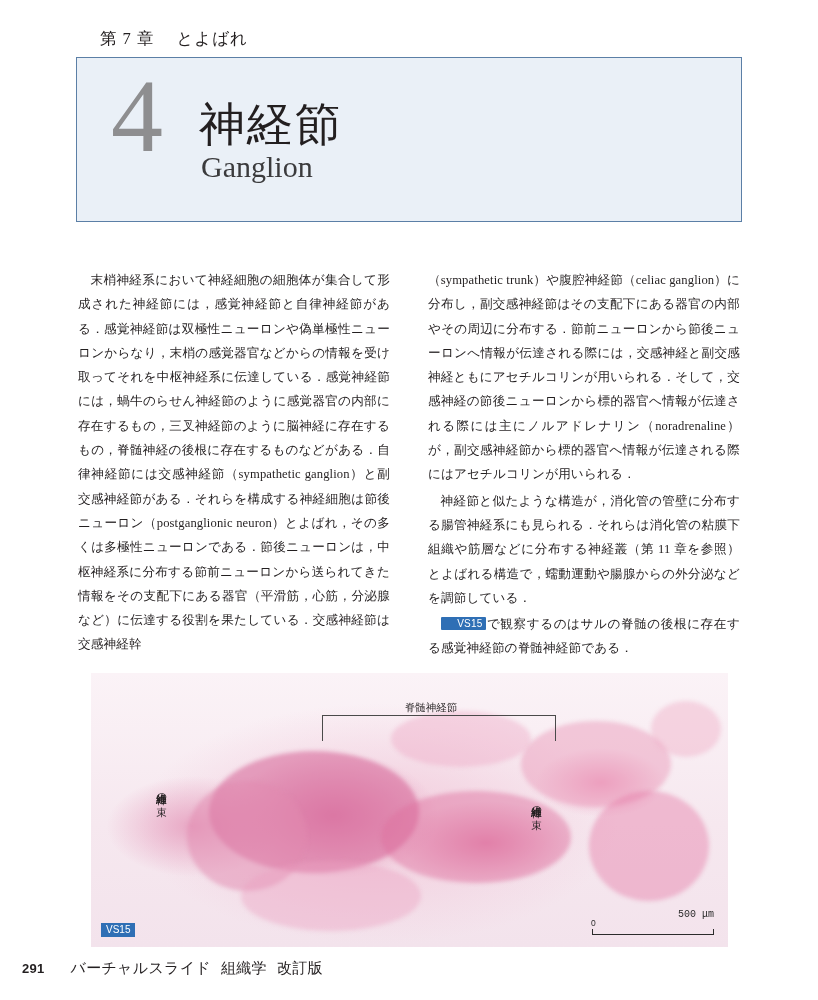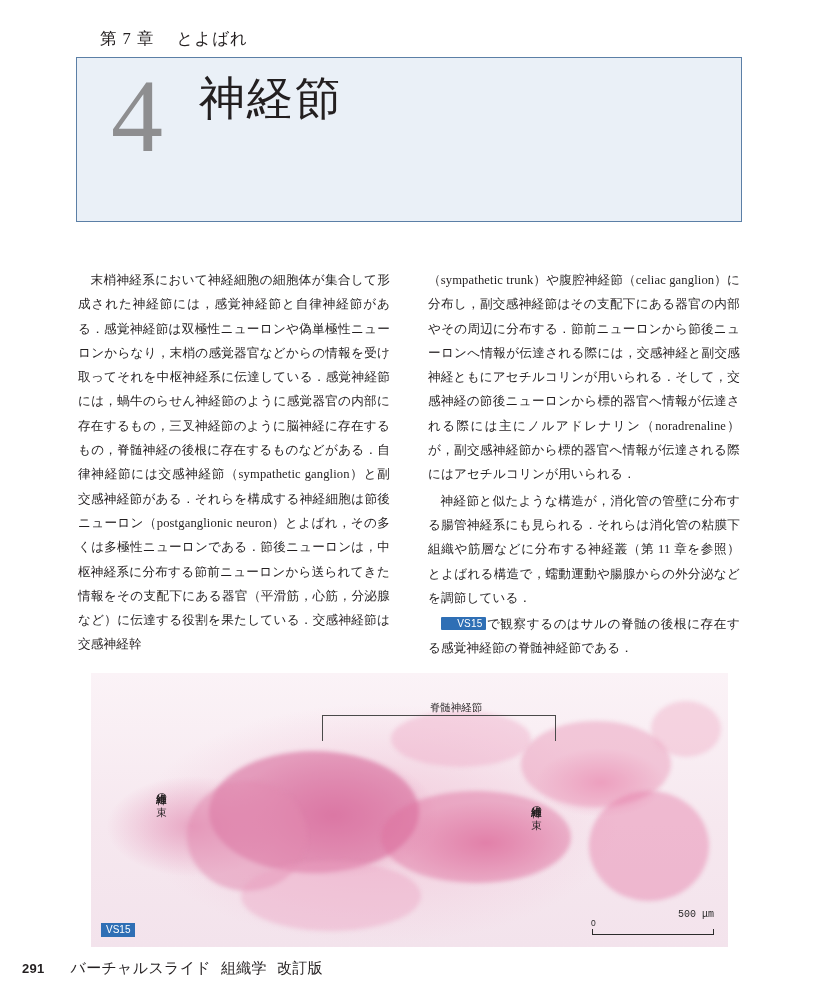--- a/index.html
+++ b/index.html
@@ -41,21 +41,21 @@
     left: 34px;
     top: 6px;
     font-size: 104px;
     line-height: 1;
     color: #8e8e90;
     font-family: "Liberation Serif", serif;
   }
   .title-jp {
     position: absolute;
     left: 122px;
-    top: 18px;
+    top: 44px;
     font-size: 46px;
     line-height: 1;
     letter-spacing: 0.04em;
     color: #231f20;
   }
   .title-en {
     position: absolute;
     left: 124px;
     top: 94px;
     font-size: 30px;
@@ -139,21 +139,21 @@
     left: 231px;
     top: 42px;
     width: 234px;
     height: 26px;
     border-top: 1.1px solid #4a4a4a;
     border-left: 1.1px solid #4a4a4a;
     border-right: 1.1px solid #4a4a4a;
   }
   .fig-label-top {
     position: absolute;
-    left: 248px;
+    left: 223px;
     top: 28px;
     width: 234px;
     text-align: center;
     font-size: 10.5px;
     color: #231f20;
     background: transparent;
   }
   .fig-label-left {
     position: absolute;
     left: 62px;
@@ -241,20 +241,21 @@
 </head>
 <body>
 
 <div class="chapter-line">
   <span class="chap-num">第 7 章</span><span>とよばれ</span>
 </div>
 
 <div class="title-box">
   <div class="title-number">4</div>
   <div class="title-jp">神経節</div>
+  <div class="title-en">Ganglion</div>
 </div>
 
 <div class="body-cols">
   <div class="col">
     <p class="indent">末梢神経系において神経細胞の細胞体が集合して形成された神経節には，感覚神経節と自律神経節がある．感覚神経節は双極性ニューロンや偽単極性ニューロンからなり，末梢の感覚器官などからの情報を受け取ってそれを中枢神経系に伝達している．感覚神経節には，蝸牛のらせん神経節のように感覚器官の内部に存在するもの，三叉神経節のように脳神経に存在するもの，脊髄神経の後根に存在するものなどがある．自律神経節には交感神経節（sympathetic ganglion）と副交感神経節がある．それらを構成する神経細胞は節後ニューロン（postganglionic neuron）とよばれ，その多くは多極性ニューロンである．節後ニューロンは，中枢神経系に分布する節前ニューロンから送られてきた情報をその支配下にある器官（平滑筋，心筋，分泌腺など）に伝達する役割を果たしている．交感神経節は交感神経幹</p>
   </div>
   <div class="col">
     <p>（sympathetic trunk）や腹腔神経節（celiac ganglion）に分布し，副交感神経節はその支配下にある器官の内部やその周辺に分布する．節前ニューロンから節後ニューロンへ情報が伝達される際には，交感神経と副交感神経ともにアセチルコリンが用いられる．そして，交感神経の節後ニューロンから標的器官へ情報が伝達される際には主にノルアドレナリン（noradrenaline）が，副交感神経節から標的器官へ情報が伝達される際にはアセチルコリンが用いられる．</p>
     <p class="indent">神経節と似たような構造が，消化管の管壁に分布する腸管神経系にも見られる．それらは消化管の粘膜下組織や筋層などに分布する神経叢（第 11 章を参照）とよばれる構造で，蠕動運動や腸腺からの外分泌などを調節している．</p>
     <p class="indent"><span class="vs-tag">VS15</span><span>で観察するのはサルの脊髄の後根に存在する感覚神経節の脊髄神経節である．</span></p>

